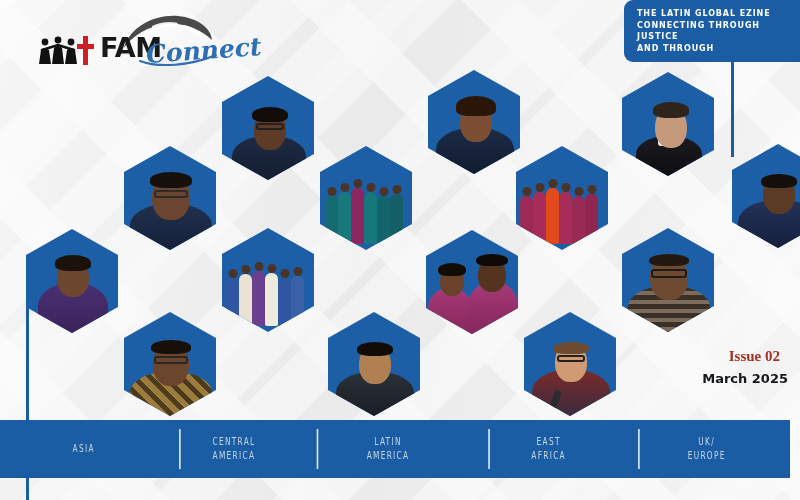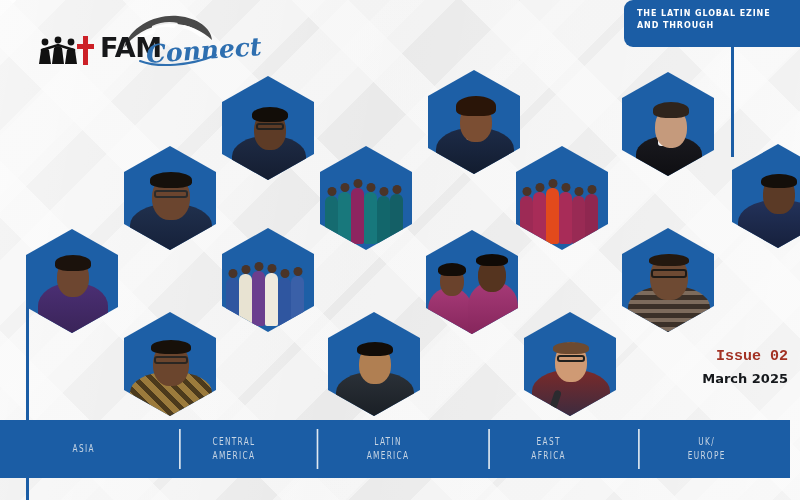--- a/index.html
+++ b/index.html
@@ -122,23 +122,23 @@
     position:absolute; bottom:0; width:13px; height:48px;
     border-radius:6px 6px 2px 2px; display:block;
   }
   .grp i::before{
     content:""; position:absolute; top:-9px; left:50%; transform:translateX(-50%);
     width:9px; height:9px; border-radius:50%; background:#4a3428;
   }
 
   
   #issue-no {
-    position:absolute; right: 12px; top: 348px;
+    position:absolute; right: 20px; top: 348px;
     font-size: 15px; font-weight: bold; color: #a33224;
-    font-family: Liberation Mono, monospace;
+    font-family: Liberation Serif, serif;
   }
   #issue-date {
     position:absolute; right: 12px; top: 371px;
     font-size: 13px; font-weight: bold; color: #15181c;
     font-family: "DejaVu Sans", sans-serif;
   }
   #cover-title {
     position:absolute; right: 12px; top: 390px;
     font-size: 25px; font-weight: bold; color: #111417;
     letter-spacing: -0.2px;
@@ -202,20 +202,21 @@
 
     <div id="logo-fam">FAM</div>
     <div id="logo-connect">Connect</div>
     <svg id="logo-swoosh" width="80" height="16" viewBox="0 0 80 16">
       <path d="M2 9 C20 16 52 14 78 3" stroke="#2e6fb0" stroke-width="2" fill="none" stroke-linecap="round"></path>
     </svg>
   </div>
 
   <div id="ezine-box">
     <div class="line">THE LATIN GLOBAL EZINE</div>
+    <div class="line">CONNECTING THROUGH JUSTICE</div>
     <div class="line">AND THROUGH</div>
   </div>
   <div id="ezine-stem"></div>
 
   <div id="left-rail"></div>
 
   <div id="hex-layer">
 
     <div class="hex" style="left:26px; top:229px;">
       <div class="p-body" style="left:12px; bottom:0; width:70px; height:50px; background:linear-gradient(180deg,#4b2f74,#3a2459);"></div>

